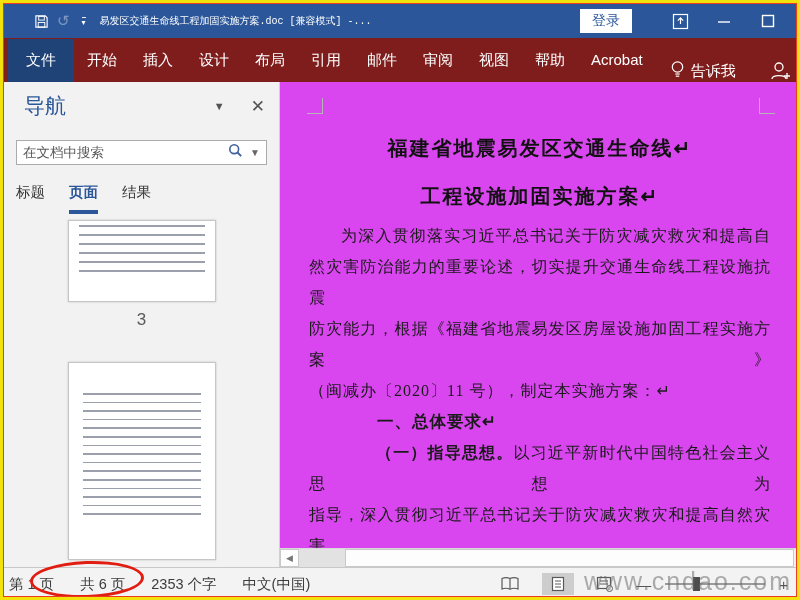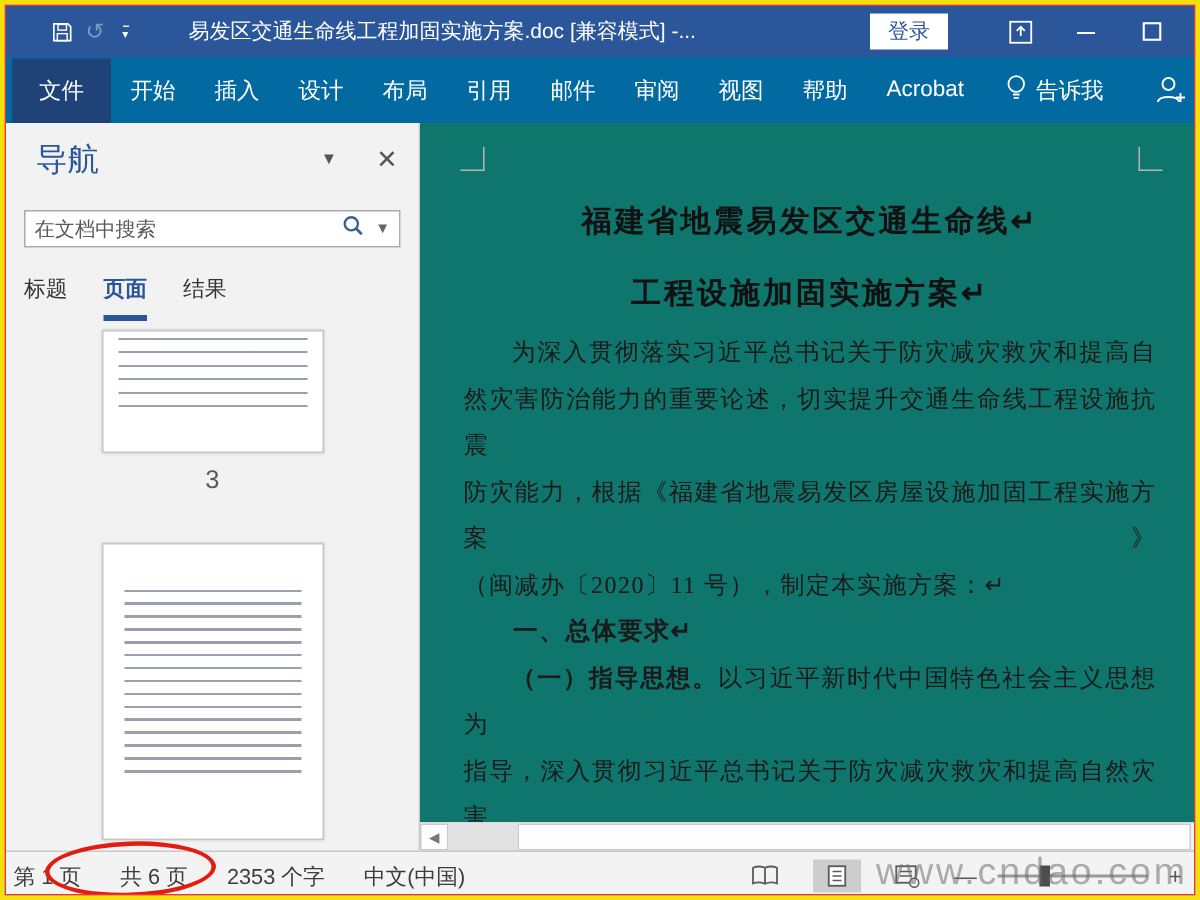--- a/index.html
+++ b/index.html
@@ -6,30 +6,30 @@
   body { width:800px; height:600px; font-family:"Liberation Sans", sans-serif; overflow:hidden; }
   .frame { width:800px; height:600px; border:3px solid #f2e20c; background:#fff; }
   .frame-inner { width:100%; height:100%; border:1px solid #ea3b20; display:flex; flex-direction:column; position:relative; overflow:hidden; }
 
   
   .titlebar { height:34px; background:#2b579a; display:flex; align-items:center; color:#fff; position:relative; flex:0 0 auto; }
   .qat { display:flex; align-items:center; gap:8px; margin-left:30px; }
   .qat svg { display:block; }
   .qat-undo { color:rgba(255,255,255,.38); font-size:15px; }
   .qat-caret { color:#fff; font-size:8px; border-top:1px solid rgba(255,255,255,.9); line-height:7px; padding-top:1px; margin-left:4px; }
-  .win-title { font-size:14px; margin-left:40px; white-space:nowrap; }
+  .win-title { font-size:10px; margin-left:14px; white-space:nowrap;font-family:Liberation Mono, monospace; }
   .login-btn { margin-left:auto; background:#fff; color:#2b579a; font-size:14px; padding:3px 12px; margin-right:26px; cursor:default; }
   .win-controls { display:flex; align-items:center; gap:0; margin-right:6px; }
   .win-btn { width:44px; height:30px; display:flex; align-items:center; justify-content:center; color:#fff; }
   .wm-top { position:absolute; left:2px; top:0px; font-size:25px; font-style:italic; letter-spacing:2px;
             color:rgba(205,210,220,.75); font-family:"Liberation Serif", serif; white-space:nowrap; pointer-events:none; z-index:5; }
   .wm-top .wm-arrow { font-style:normal; font-size:20px; color:rgba(160,175,205,.6); }
 
   
-  .ribbon { height:44px; background:#0369a1; display:flex; align-items:center; color:#fff; flex:0 0 auto; }
+  .ribbon { height:44px; background:#7f1d1d; display:flex; align-items:flex-end; color:#fff; flex:0 0 auto; }
   .rtab { font-size:15px; padding:12px 13px; white-space:nowrap; }
   .rtab.file { background:#1f4377; padding:12px 18px; margin-left:4px; }
   .tellme { display:flex; align-items:center; gap:6px; margin-left:14px; font-size:15px; }
   .share-ico { margin-left:auto; margin-right:4px; display:flex; align-items:center; }
 
   
   .content { flex:1 1 auto; display:flex; min-height:0; }
 
   
   .navpane { width:276px; flex:0 0 auto; background:#f2f2f2; border-right:1px solid #cfcfcf; display:flex; flex-direction:column; position:relative; }
@@ -49,33 +49,33 @@
   .thumb { width:148px; background:#fff; border:1px solid #c6c6c6; box-shadow:0 0 2px rgba(0,0,0,.2); position:relative; }
   .thumb1 { height:82px; }
   .thumb1 .tlines { position:absolute; left:10px; right:10px; top:4px; bottom:26px;
       background:repeating-linear-gradient(to bottom, rgba(55,65,90,.5) 0 1.6px, transparent 1.6px 9px); }
   .thumb-label { font-size:17px; color:#595959; padding:8px 0 14px 0; }
   .thumb2 { height:198px; margin-top:18px; }
   .thumb2 .tlines { position:absolute; left:14px; right:14px; top:30px; bottom:40px;
       background:repeating-linear-gradient(to bottom, rgba(55,65,90,.5) 0 1.6px, transparent 1.6px 8.6px); }
 
   
-  .docarea { flex:1 1 auto; background:#0f766e; position:relative; overflow:hidden; }
+  .docarea { flex:1 1 auto; background:#d946ef; position:relative; overflow:hidden; }
   .cropmark { position:absolute; width:16px; height:16px; border:0 solid #b5b5b5; }
   .crop-tl { left:27px; top:16px; border-right-width:1px; border-bottom-width:1px; }
   .crop-tr { right:21px; top:16px; border-left-width:1px; border-bottom-width:1px; }
   .doc-body { padding:42px 25px 0 29px; }
   .doc-title { text-align:center; font-family:"Liberation Serif", serif; font-weight:bold; font-size:20px;
                letter-spacing:2px; color:#111; line-height:48px; }
   .doc-line { font-size:16px; line-height:31px; color:#1a1a1a; white-space:nowrap; }
   .doc-line.kai { font-family:"Liberation Serif", serif; letter-spacing:1px; }
   .doc-line.head { font-family:"Liberation Sans", sans-serif; font-weight:bold; font-size:16.5px; }
   .doc-line.just { white-space:normal; text-align:justify; text-align-last:justify; }
   .doc-line.ind { text-indent:2em; }
-  .doc-line b { letter-spacing:1px; }
+  .doc-line b { letter-spacing:1px;margin-left:35px; }
 
   
   .hscroll { position:absolute; left:0; right:0; bottom:0; height:19px; background:#f0f0f0;
              border-top:1px solid #d9d9d9; display:flex; align-items:stretch; }
   .hs-btn { width:19px; background:#fdfdfd; border:1px solid #c9c9c9; color:#777; font-size:9px;
             display:flex; align-items:center; justify-content:center; }
   .hs-gap { width:46px; background:#e2e2e2; }
   .hs-thumb { flex:1; background:#fdfdfd; border:1px solid #c9c9c9; margin-right:2px; }
 
   

